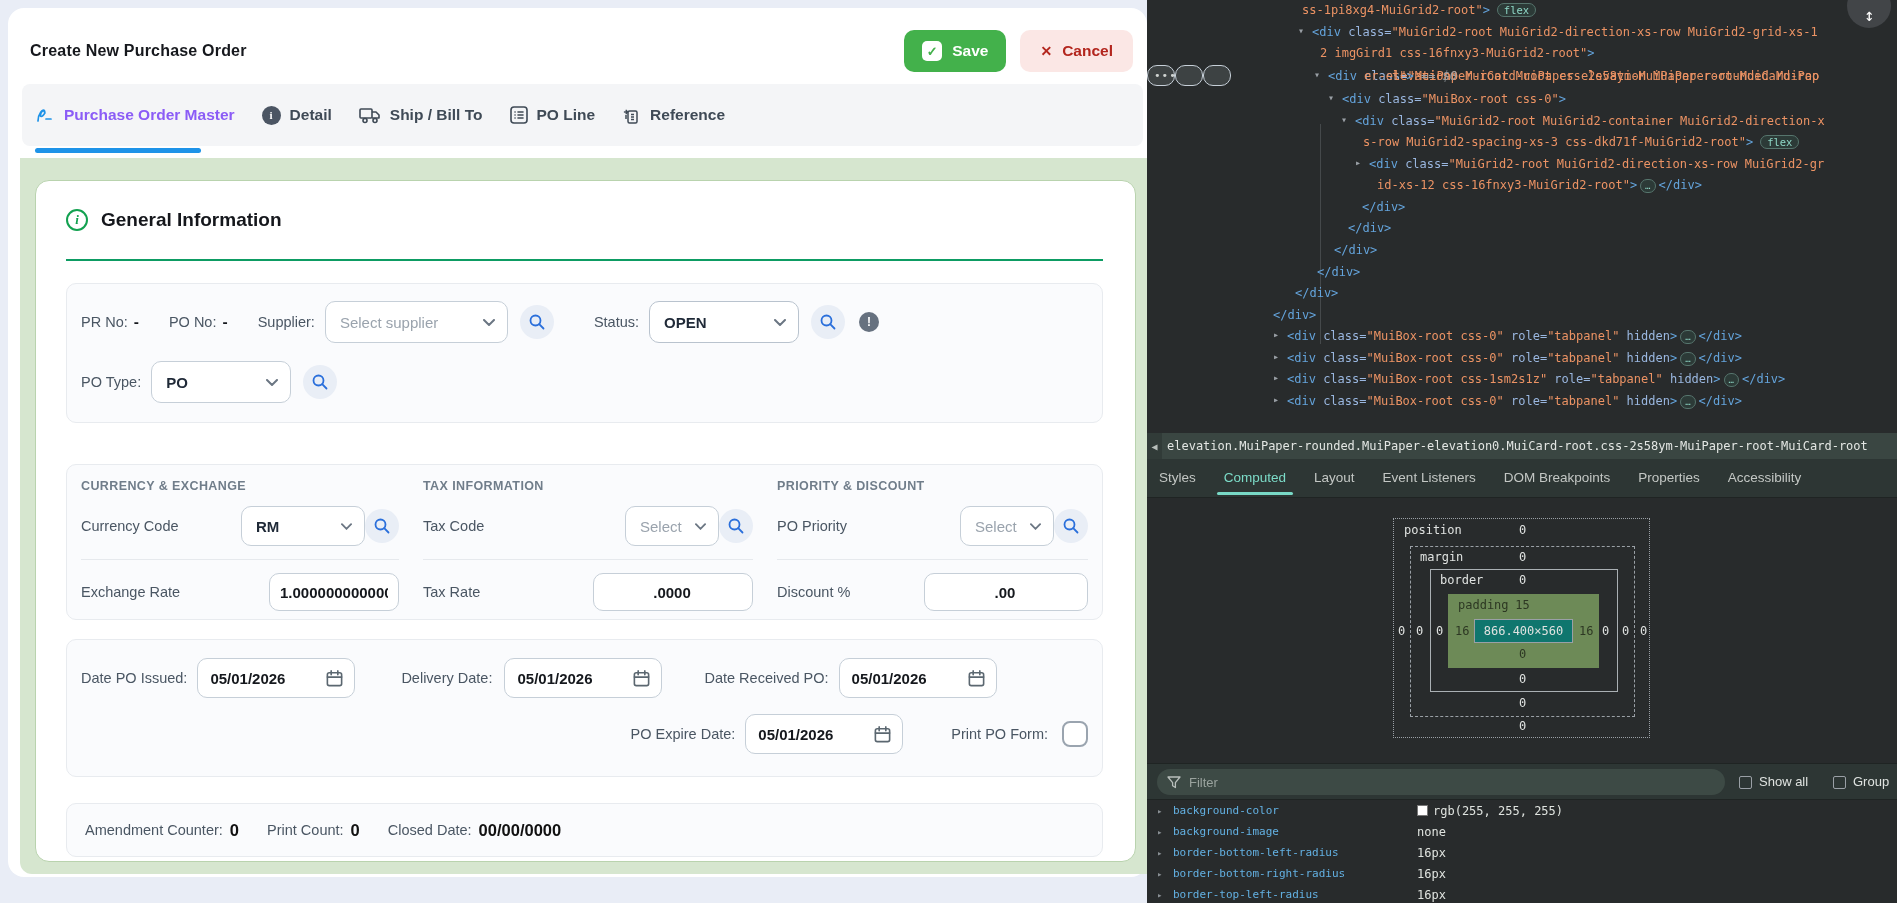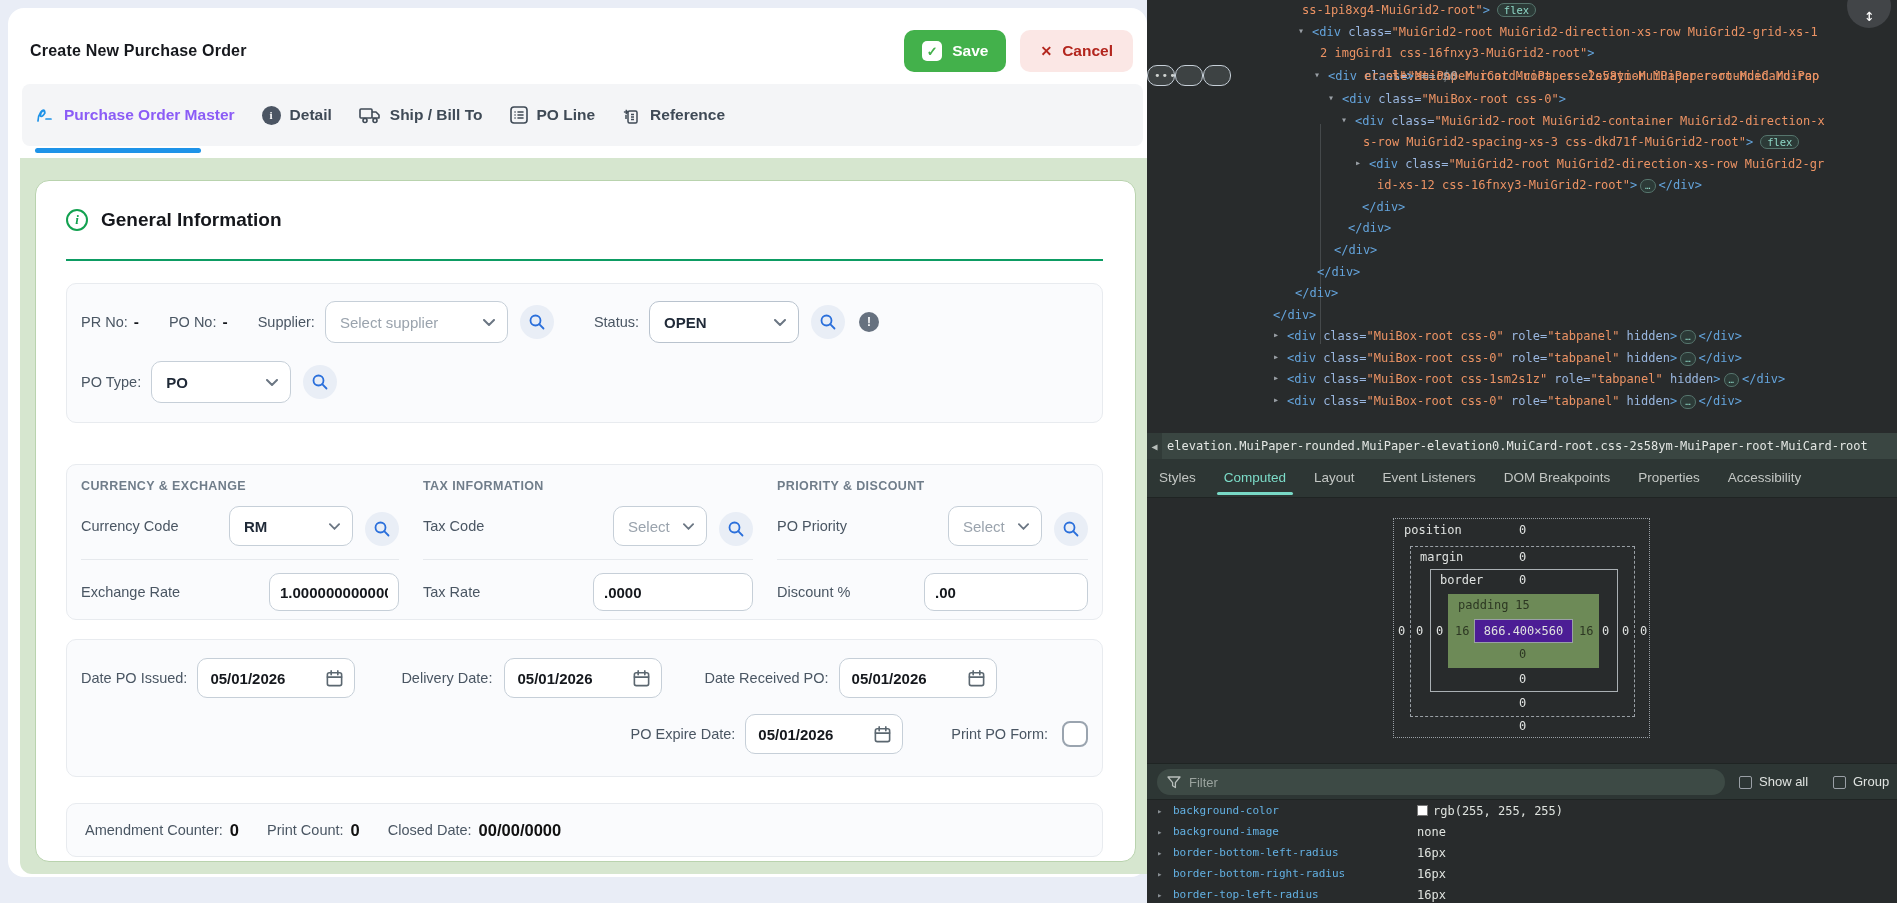--- a/index.html
+++ b/index.html
@@ -62,25 +62,25 @@
          border:1.5px solid #c6cfd8; border-radius:10px; background:#fff; padding:0 12px 0 14px;
          cursor:pointer; }
   .sel .sv { font-size:15px; font-weight:bold; color:#1f2937; }
   .sel .ph { font-size:15px; color:#9aa3ad; font-weight:normal; }
   .search-btn { width:34px; height:34px; border-radius:50%; background:#e9eef6; border:none;
                 display:inline-flex; align-items:center; justify-content:center; cursor:pointer; flex:none; }
   .excl { width:20px; height:20px; border-radius:50%; background:#66717f; color:#fff; font-size:12px;
           font-weight:bold; display:inline-flex; align-items:center; justify-content:center; }
   .ghead { font-size:12.5px; font-weight:bold; color:#707d8a; letter-spacing:.4px; }
   .grow { display:flex; align-items:center; justify-content:space-between; margin-top:13px; }
-  .gctl { display:inline-flex; align-items:flex-end; gap:12px; }
+  .gctl { display:inline-flex; align-items:center; }
   .ginp { height:38px; border:1.5px solid #c6cfd8; border-radius:10px; background:#fff;
           font-size:15px; font-weight:bold; color:#15181d; font-family:"Liberation Sans",sans-serif;
           padding:0 10px; }
-  .num { text-align:left; padding-right:12px; }
+  .num { text-align:center; padding-right:12px; }
   .gdiv { border-top:1px solid #e6e9ed; margin-top:13px; }
   .date-inp { display:inline-flex; align-items:center; justify-content:space-between; width:158px;
               height:40px; border:1.5px solid #c6cfd8; border-radius:10px; background:#fff;
               padding:0 10px 0 12px; cursor:pointer; }
   .date-inp .dv { font-size:15px; font-weight:bold; color:#15181d; }
   .chk { width:26px; height:26px; border:2px solid #9aa4af; border-radius:8px; background:#fff;
          cursor:pointer; }
   .b4val { font-size:16.5px; font-weight:bold; color:#111; margin-left:7px; }
 
   
@@ -118,21 +118,21 @@
   .dt-tab.act { color:#7cdcc8; }
   .dt-tab.act::after { content:""; position:absolute; left:-7px; right:-7px; bottom:1px; height:3px;
                        border-radius:3px; background:#78d9c6; }
 
   .bm-section { position:absolute; left:0; top:499px; width:750px; height:264px; background:#282b2c; }
   .bm { position:absolute; left:246px; top:19px; width:257px; height:220px;
         border:1px dotted #9aa0a6; font-size:12px; }
   .bm-margin { position:absolute; left:16px; top:27px; width:225px; height:171px; border:1px dashed #9aa0a6; }
   .bm-border { position:absolute; left:36px; top:50px; width:188px; height:123px; border:1px solid #aab0b4; }
   .bm-padding { position:absolute; left:54px; top:75px; width:151px; height:74px; background:#6d8a57; }
-  .bm-content { position:absolute; left:80px; top:100px; width:99px; height:24px; background:#4c1d95;
+  .bm-content { position:absolute; left:80px; top:100px; width:99px; height:24px; background:#0f766e;
                 border:1px solid #9aa0a6; color:#e8eaed; display:flex; align-items:center;
                 justify-content:center; }
   .bm span { position:absolute; color:#dfe2e0; }
   .bm .dark { color:#2d3823; }
   .bm .cx { left:0; width:257px; text-align:center; }
 
   .filterbar { position:absolute; left:0; top:763px; width:750px; height:37px; background:#2d3634;
                border-top:1px solid #1f2423; border-bottom:1px solid #1f2423; }
   .fpill { position:absolute; left:10px; top:5px; width:568px; height:26px; border-radius:13px;
            background:#3d4a45; display:flex; align-items:center; padding:0 10px; gap:8px; }

